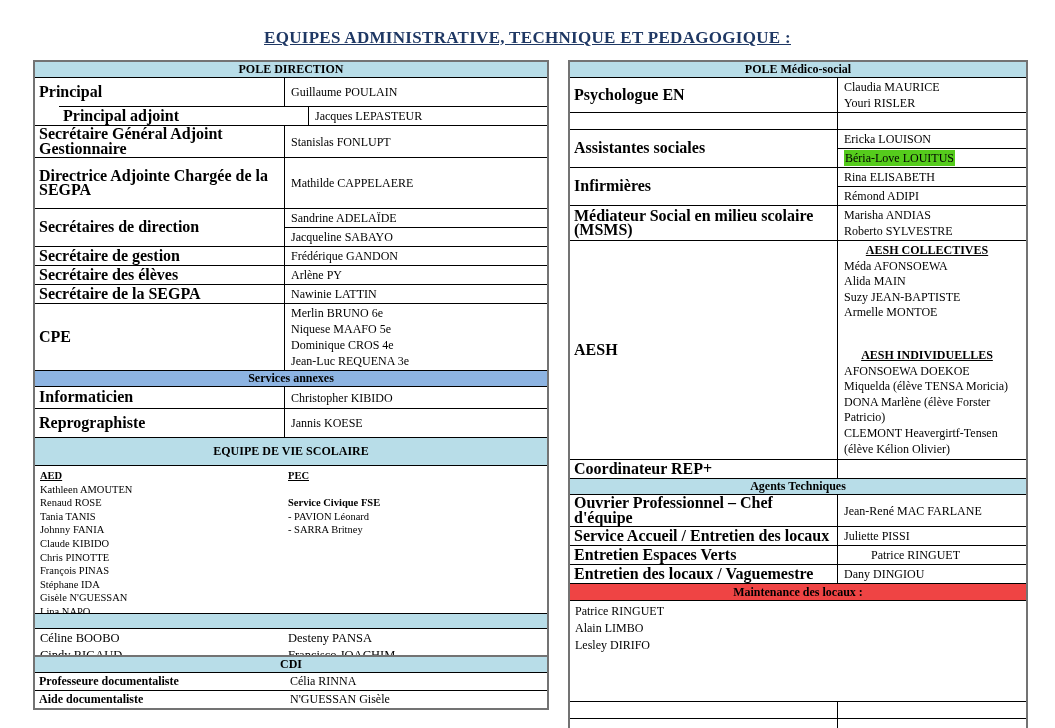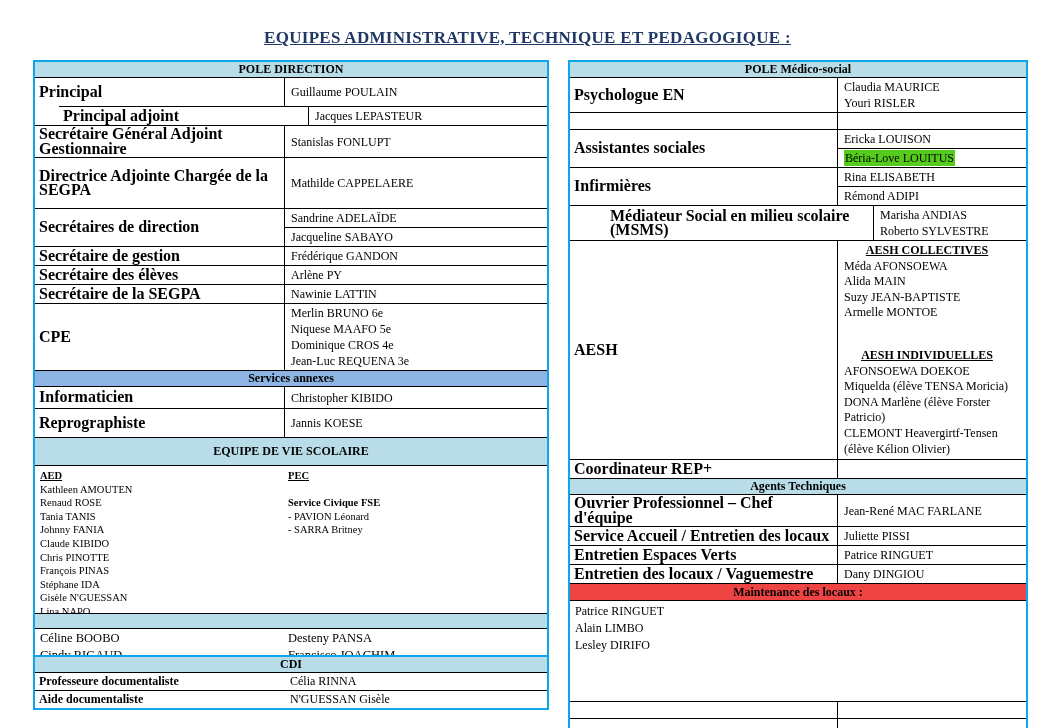--- a/index.html
+++ b/index.html
@@ -3,21 +3,21 @@
 <meta charset="utf-8">
 <style>
   * { margin:0; padding:0; box-sizing:border-box; }
   html,body { background:#ffffff; }
   body { width:1055px; height:728px; font-family:"Liberation Serif","DejaVu Serif",serif; color:#000; }
   .canvas { position:relative; width:1055px; height:728px; background:#fff; overflow:hidden; }
 
   .doc-title { position:absolute; top:28px; left:0; width:100%; text-align:center;
     font-size:17px; font-weight:bold; color:#1F3864; text-decoration:underline; letter-spacing:.3px; }
 
-  .tbl { position:absolute; border:2px solid #0ea5e9; background:#fff; }
+  .tbl { position:absolute; border:2px solid #737373; background:#fff; }
   .row { position:relative; display:flex; border-top:1px solid #000; align-items:stretch; }
   .row.first { border-top:none; }
 
   .hdr { width:100%; display:flex; align-items:center; justify-content:center;
     font-weight:bold; font-size:12px; }
   .bg-light { background:#B8DDE8; }
   .bg-med { background:#8DB4E2; }
   .bg-white { background:#ef4444; }
 
   .lbl { font-weight:bold; font-size:16px; padding:1px 4px; display:flex; align-items:center;
@@ -232,21 +232,21 @@
     </div>
 
     <div class="row" style="min-height:29px;">
       <div class="lbl">Infirmières</div>
       <div class="val stack">
         <div class="sub">Rina ELISABETH</div>
         <div class="sub bt">Rémond ADIPI</div>
       </div>
     </div>
 
-    <div class="row" style="min-height:31px;padding-left:36px;">
+    <div class="row" style="min-height:31px;">
       <div class="lbl">Médiateur Social en milieu scolaire (MSMS)</div>
       <div class="val">
         <span class="multiline">Marisha ANDIAS
 Roberto SYLVESTRE</span>
       </div>
     </div>
 
     <div class="row" style="min-height:216px;">
       <div class="lbl">AESH</div>
       <div class="val aesh-val">
@@ -273,21 +273,21 @@
     </div>
 
     <div class="row" style="min-height:17px;">
       <div class="lbl">Ouvrier Professionnel – Chef d'équipe</div>
       <div class="val">Jean-René MAC FARLANE</div>
     </div>
     <div class="row" style="min-height:16px;">
       <div class="lbl">Service Accueil / Entretien des locaux</div>
       <div class="val">Juliette PISSI</div>
     </div>
-    <div class="row" style="min-height:16px;">
+    <div class="row" style="min-height:16px;gap:27px;">
       <div class="lbl">Entretien Espaces Verts</div>
       <div class="val">Patrice RINGUET</div>
     </div>
     <div class="row" style="min-height:16px;">
       <div class="lbl">Entretien des locaux / Vaguemestre</div>
       <div class="val">Dany DINGIOU</div>
     </div>
 
     <div class="row" style="min-height:17px;">
       <div class="hdr bg-white">Maintenance des locaux :</div>

